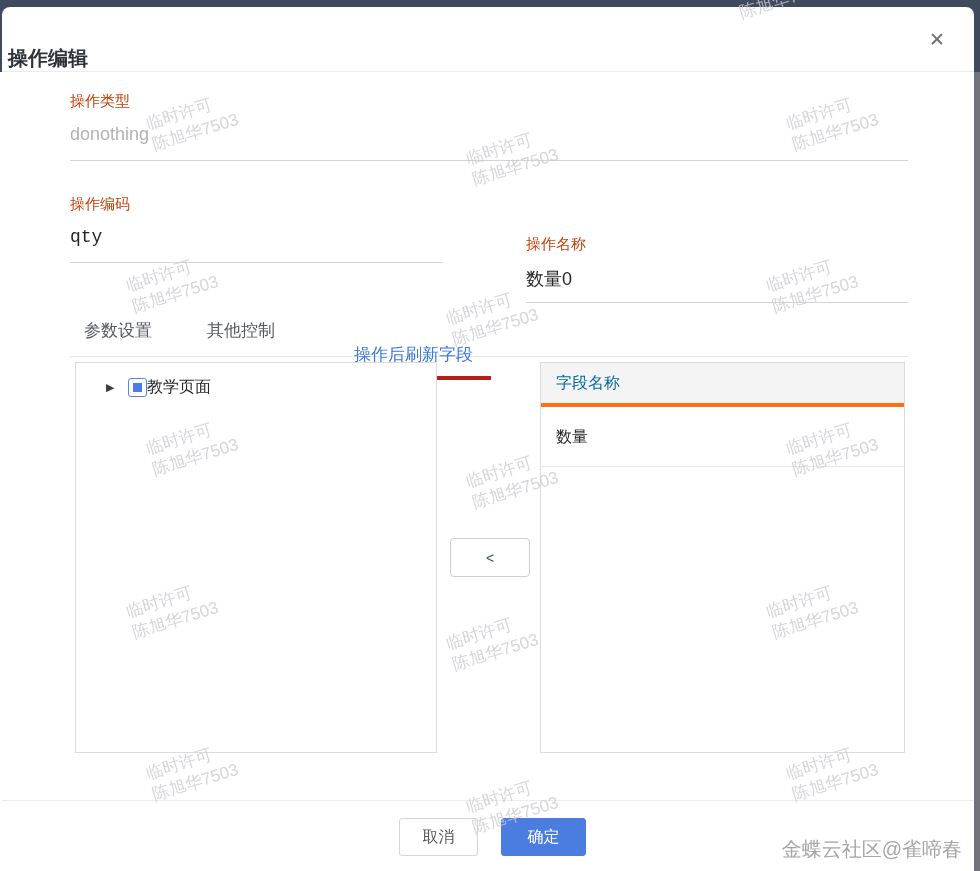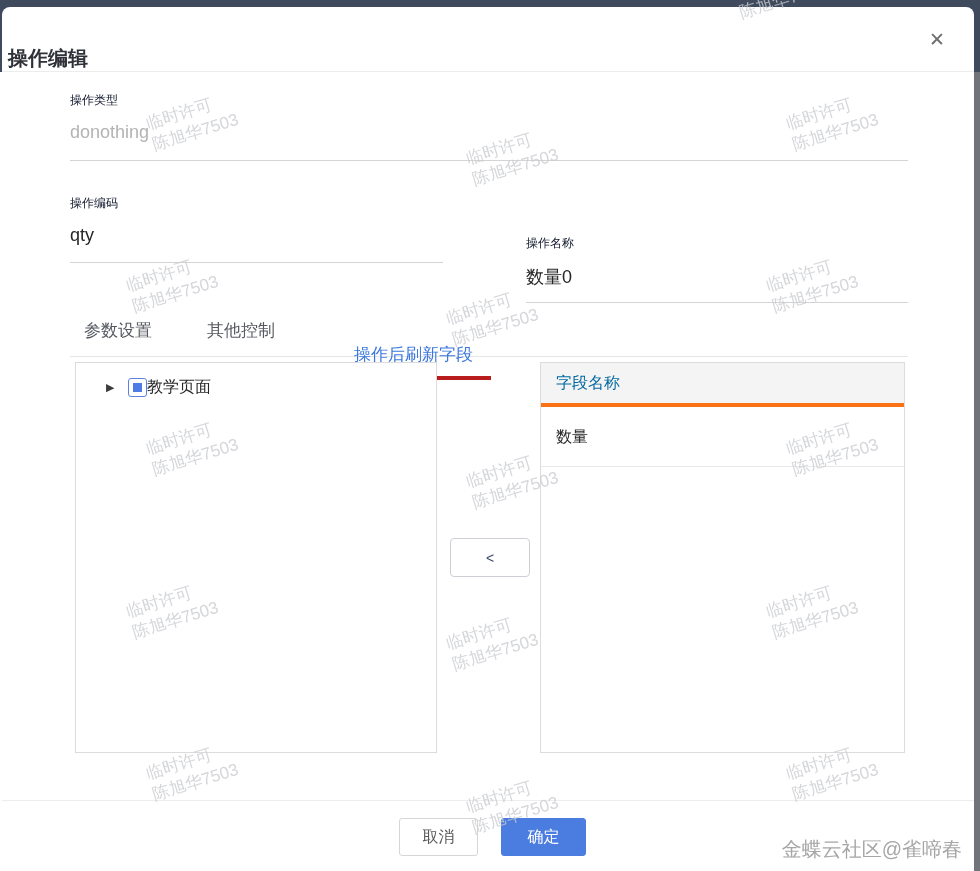--- a/index.html
+++ b/index.html
@@ -14,23 +14,23 @@
   
   .modal{position:absolute;top:7px;left:2px;width:972px;height:864px;background:#fff;
     border-radius:8px 8px 0 0;z-index:2;}
   .modal-header{position:absolute;top:0;left:0;right:0;height:64px;border-bottom:1px solid #ececec;}
   .modal-title{position:absolute;left:6px;top:21px;font-size:20px;font-weight:700;color:#2e3238;margin-top:17px;}
   .close-btn{position:absolute;right:26px;top:22px;width:22px;height:22px;font-size:19px;
     color:#6e6e6e;text-align:center;line-height:22px;cursor:pointer;font-weight:400;}
   
   .field{position:absolute;border-bottom:1px solid #d4d4d4;}
   .field-type{left:68px;top:83px;width:838px;height:70px;}
-  .field-code{left:68px;top:186px;width:373px;height:69px;}
+  .field-code{left:68px;top:186px;width:373px;height:69px;font-family:Liberation Mono, monospace;}
   .field-name{left:524px;top:186px;width:382px;height:69px;margin-top:40px;}
-  .field-label{display:block;font-size:12px;color:#0f172a;padding-top:2px;}
+  .field-label{display:block;font-size:15px;color:#c2410c;padding-top:2px;}
   .field-value{display:block;font-size:18px;color:#262626;padding-top:13px;}
   .field-value.disabled{color:#b3b3b3;}
   
   .tabbar-border{position:absolute;left:68px;right:66px;top:349px;height:1px;background:#e6e6e6;}
   .tab{position:absolute;top:312px;font-size:17px;color:#565a60;cursor:pointer;line-height:24px;}
   .tab-1{left:82px;}
   .tab-2{left:205px;}
   .tab-active{left:334px;top:312px;height:33px;padding:0 18px;color:#3b77dd;
     border-bottom:4px solid #b91c1c;margin-top:24px;}
   

